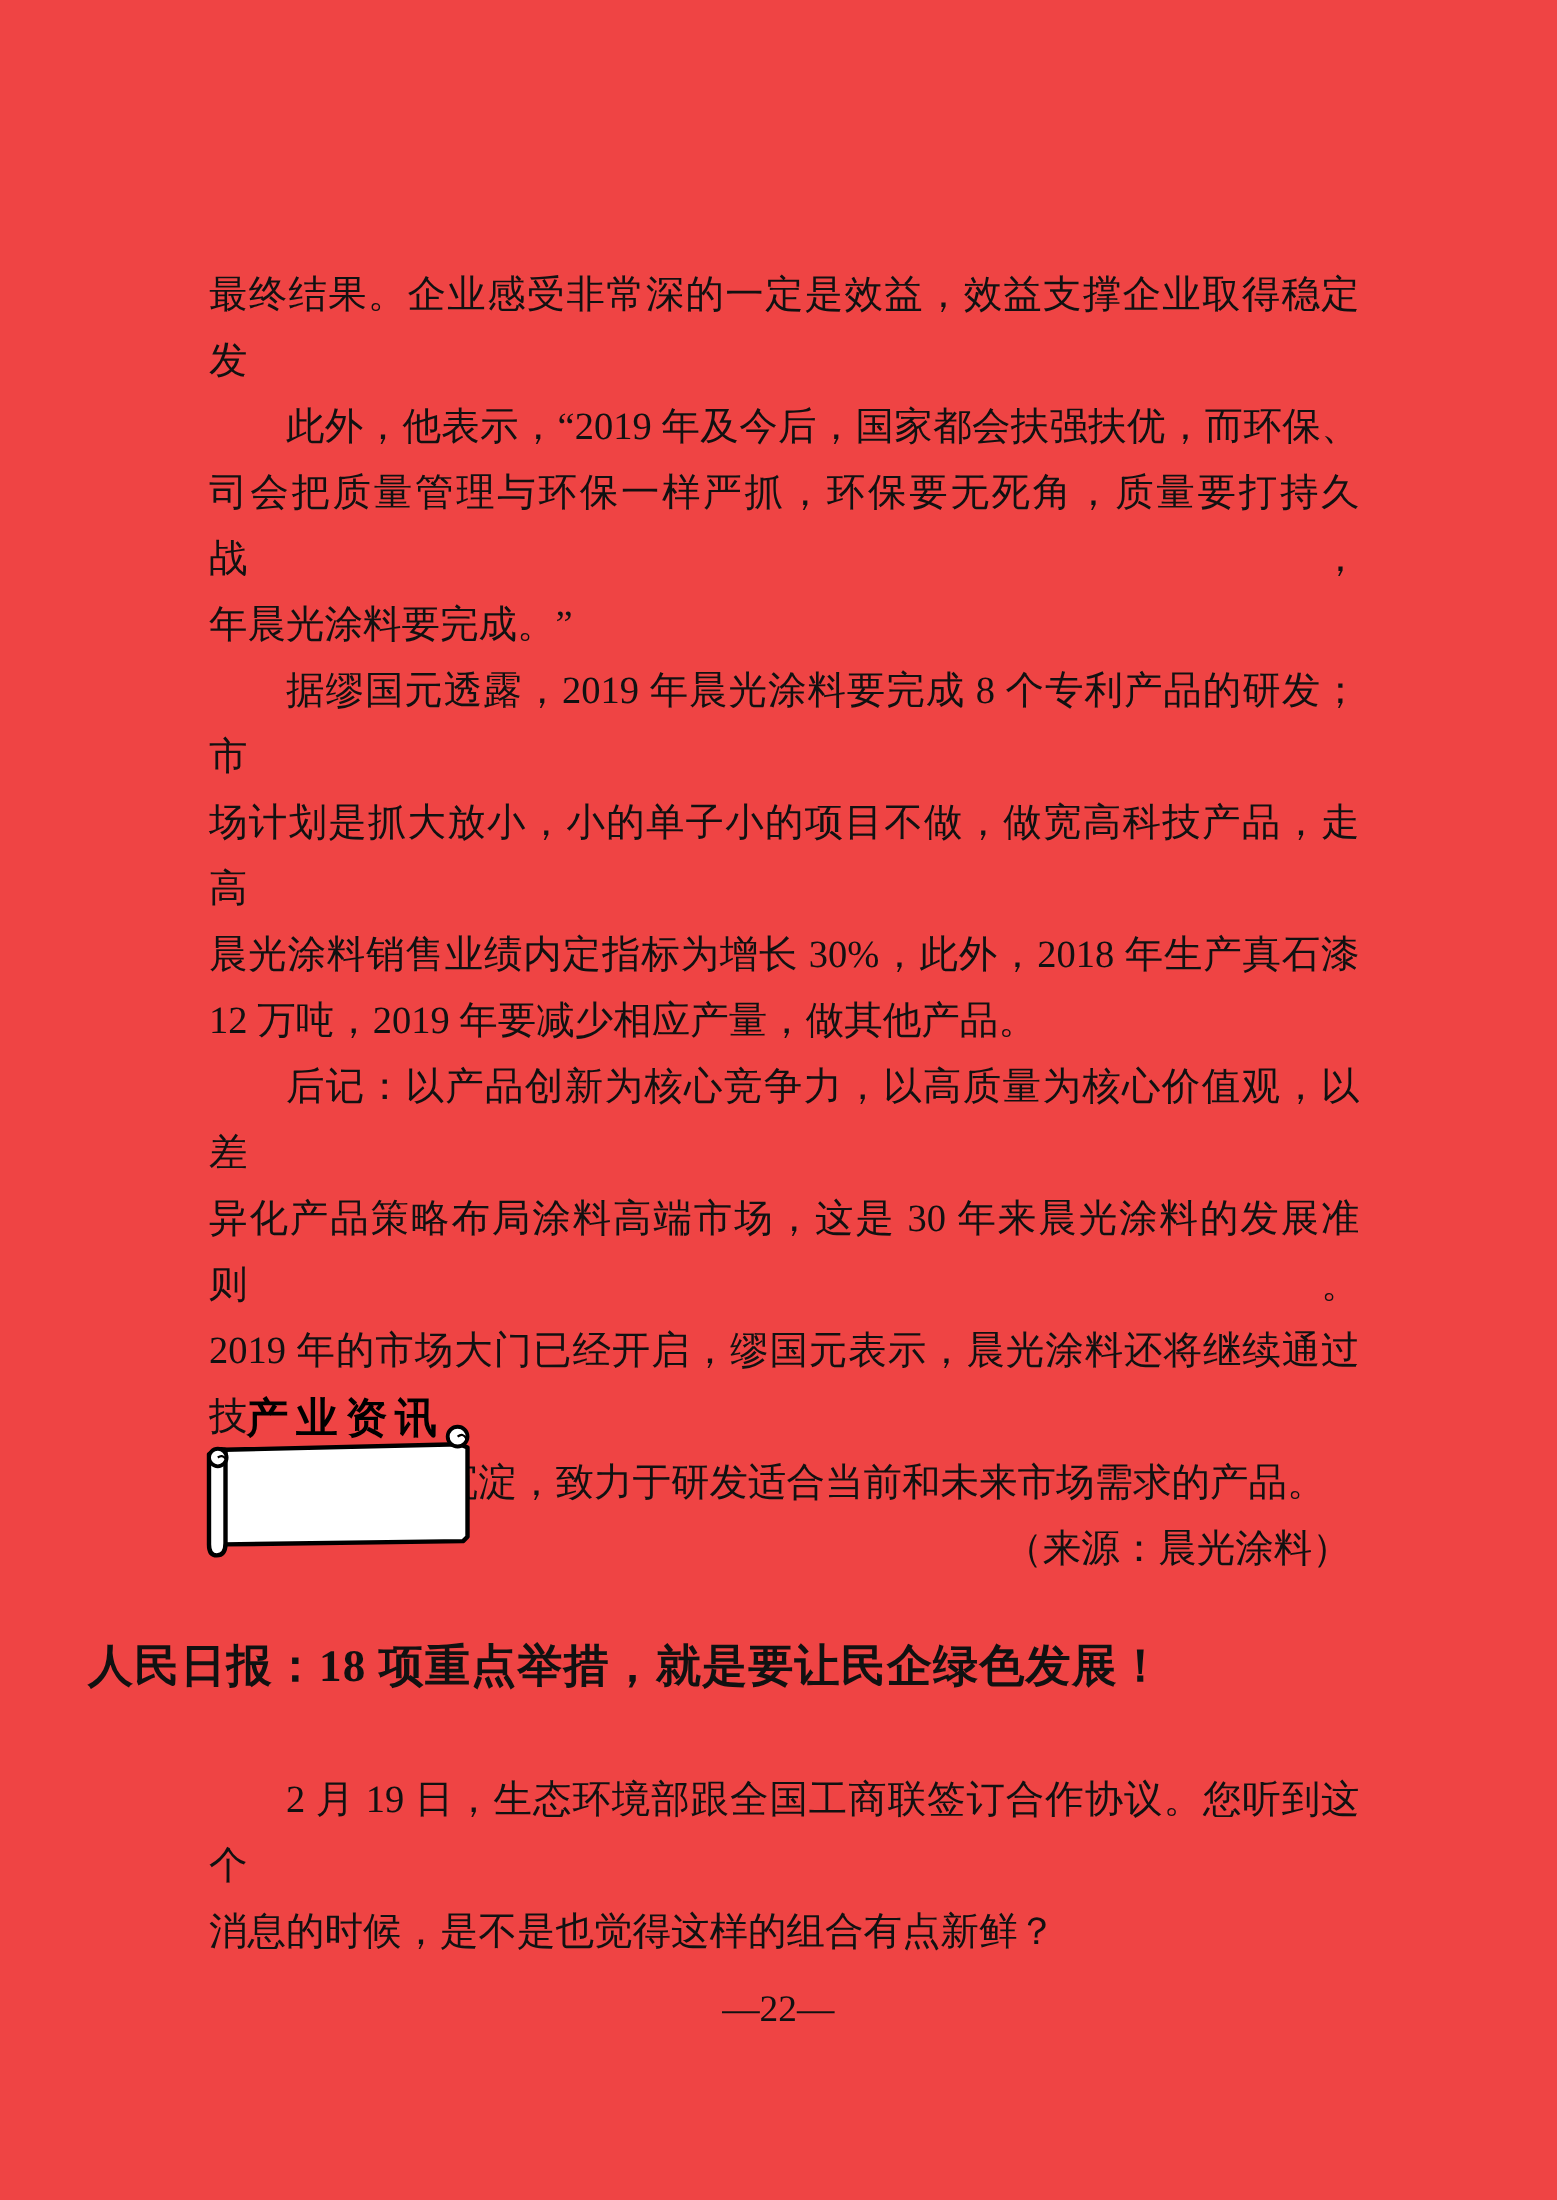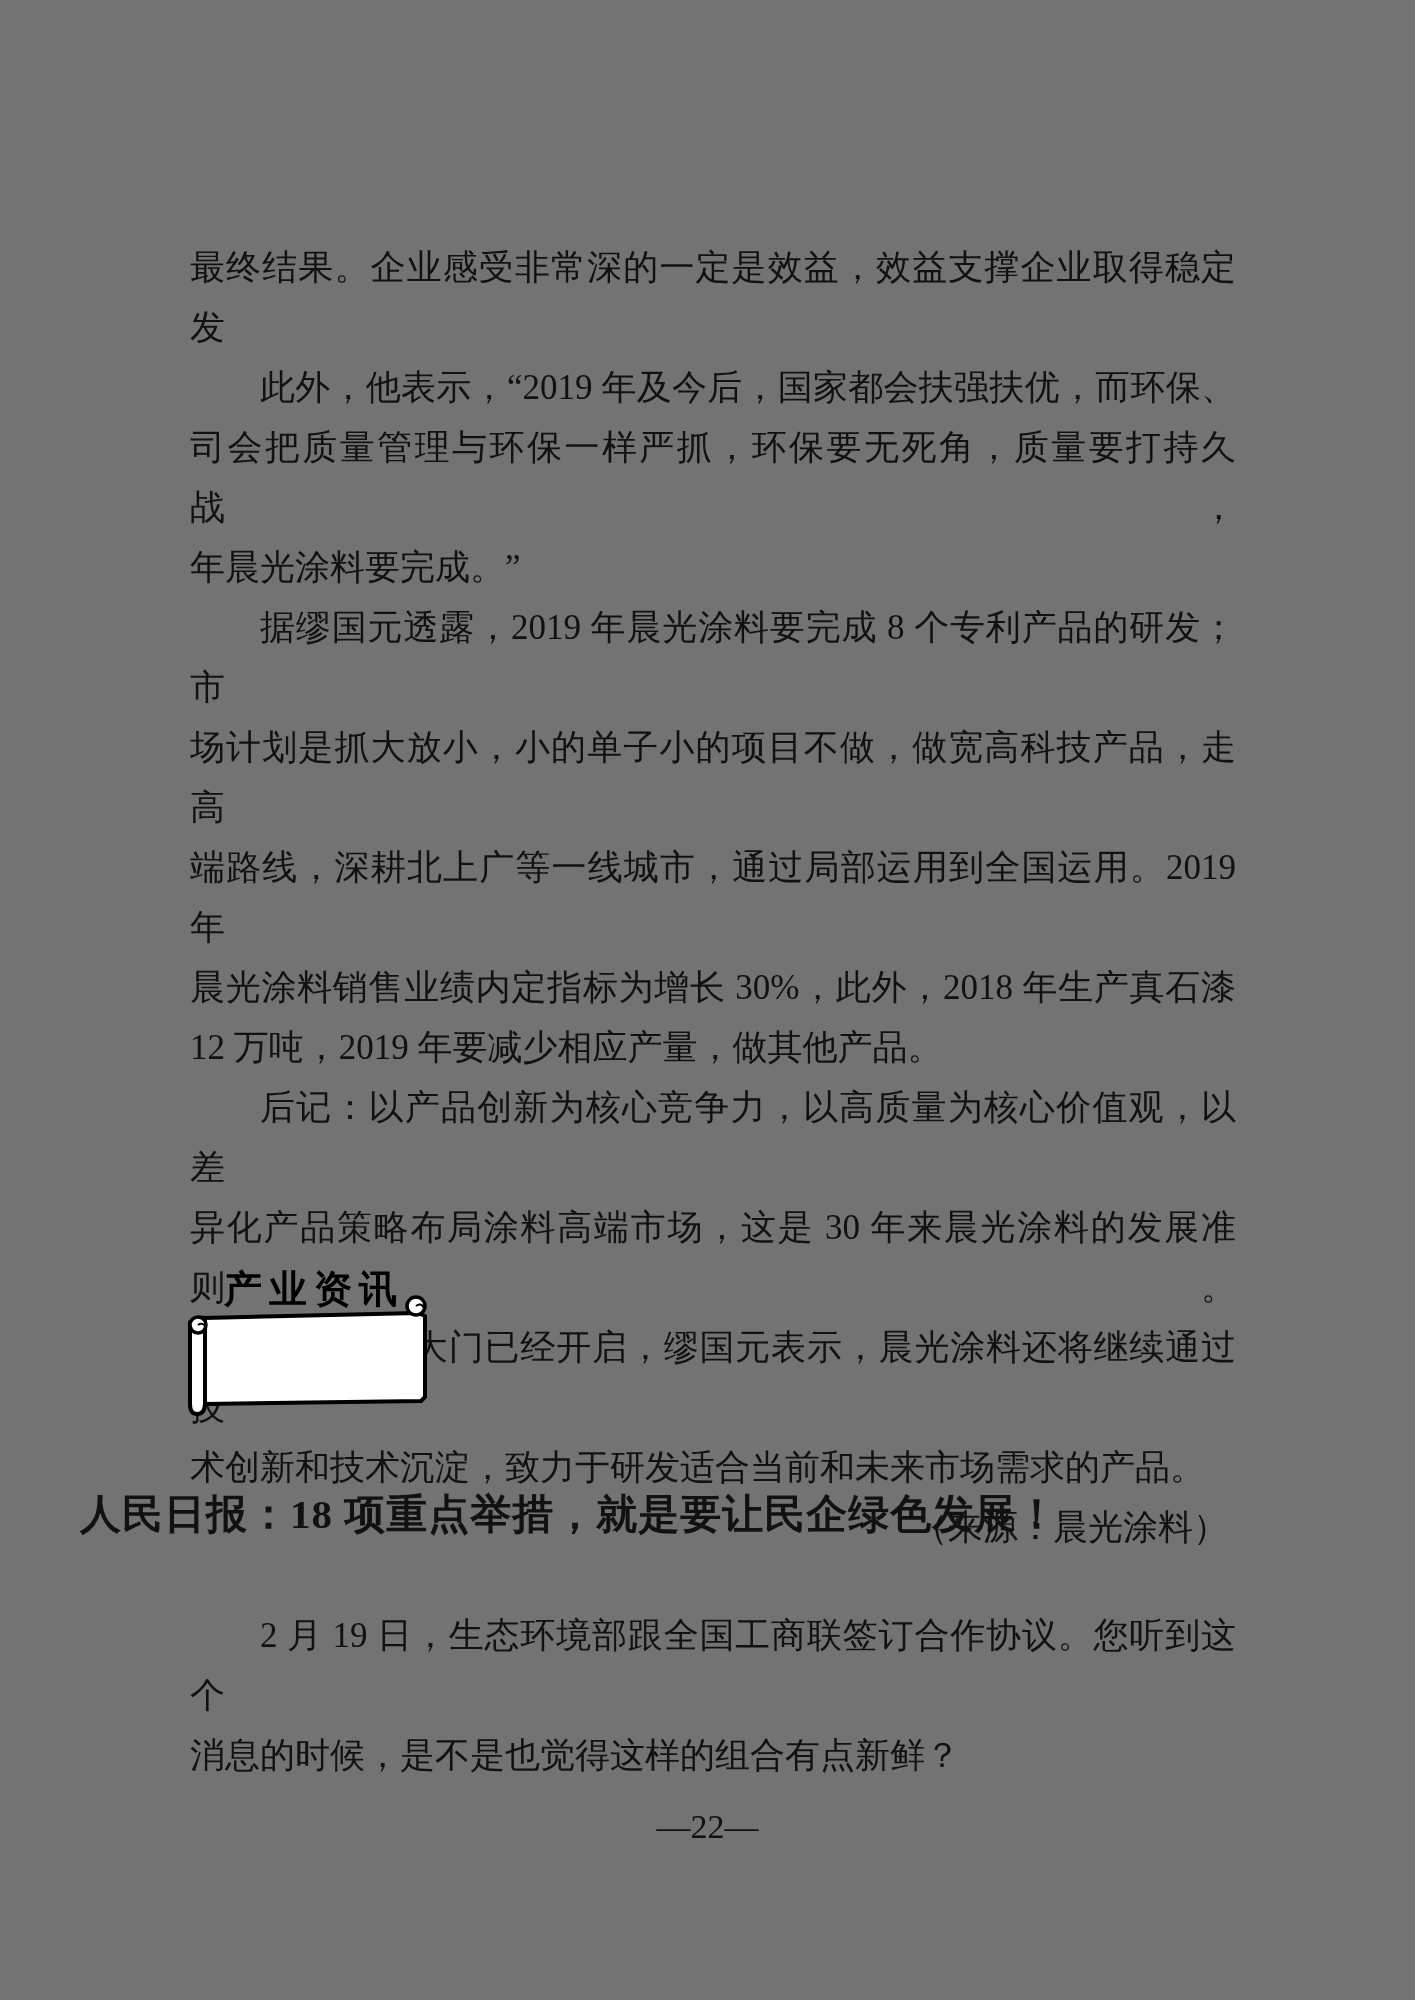--- a/index.html
+++ b/index.html
@@ -1,20 +1,20 @@
 <!DOCTYPE html>
 <html><head>
 <meta charset="utf-8">
 <style>
   html,body{margin:0;padding:0;background:#e8e8e8;}
   .page{
     position:relative;
     width:1415px;height:2000px;
     margin:0 auto;
-    background:#737373;
+    background:#ef4444;
     font-family:"Liberation Serif","DejaVu Serif",serif;
     color:#111111;
     overflow:hidden;
   }
   .body-text{
     position:absolute;top:238px;left:190px;width:1046px;
     font-size:35px;line-height:60px;
   }
   .ln{
     text-align:justify;
@@ -48,21 +48,20 @@
 
 <div class="page">
 
   <div class="body-text">
     <div class="ln">最终结果。企业感受非常深的一定是效益，效益支撑企业取得稳定发</div>
     <div class="ln indent">此外，他表示，“2019 年及今后，国家都会扶强扶优，而环保、</div>
     <div class="ln">司会把质量管理与环保一样严抓，环保要无死角，质量要打持久战，</div>
     <div class="ln end">年晨光涂料要完成。”</div>
     <div class="ln indent">据缪国元透露，2019 年晨光涂料要完成 8 个专利产品的研发；市</div>
     <div class="ln">场计划是抓大放小，小的单子小的项目不做，做宽高科技产品，走高</div>
-    <div class="ln">端路线，深耕北上广等一线城市，通过局部运用到全国运用。2019 年</div>
     <div class="ln">晨光涂料销售业绩内定指标为增长 30%，此外，2018 年生产真石漆</div>
     <div class="ln end">12 万吨，2019 年要减少相应产量，做其他产品。</div>
     <div class="ln indent">后记：以产品创新为核心竞争力，以高质量为核心价值观，以差</div>
     <div class="ln">异化产品策略布局涂料高端市场，这是 30 年来晨光涂料的发展准则。</div>
     <div class="ln">2019 年的市场大门已经开启，缪国元表示，晨光涂料还将继续通过技</div>
     <div class="ln end">术创新和技术沉淀，致力于研发适合当前和未来市场需求的产品。</div>
     <div class="ln src">（来源：晨光涂料）</div>
   </div>
 
   <svg class="banner-svg" width="270" height="140" viewBox="0 0 270 140">

